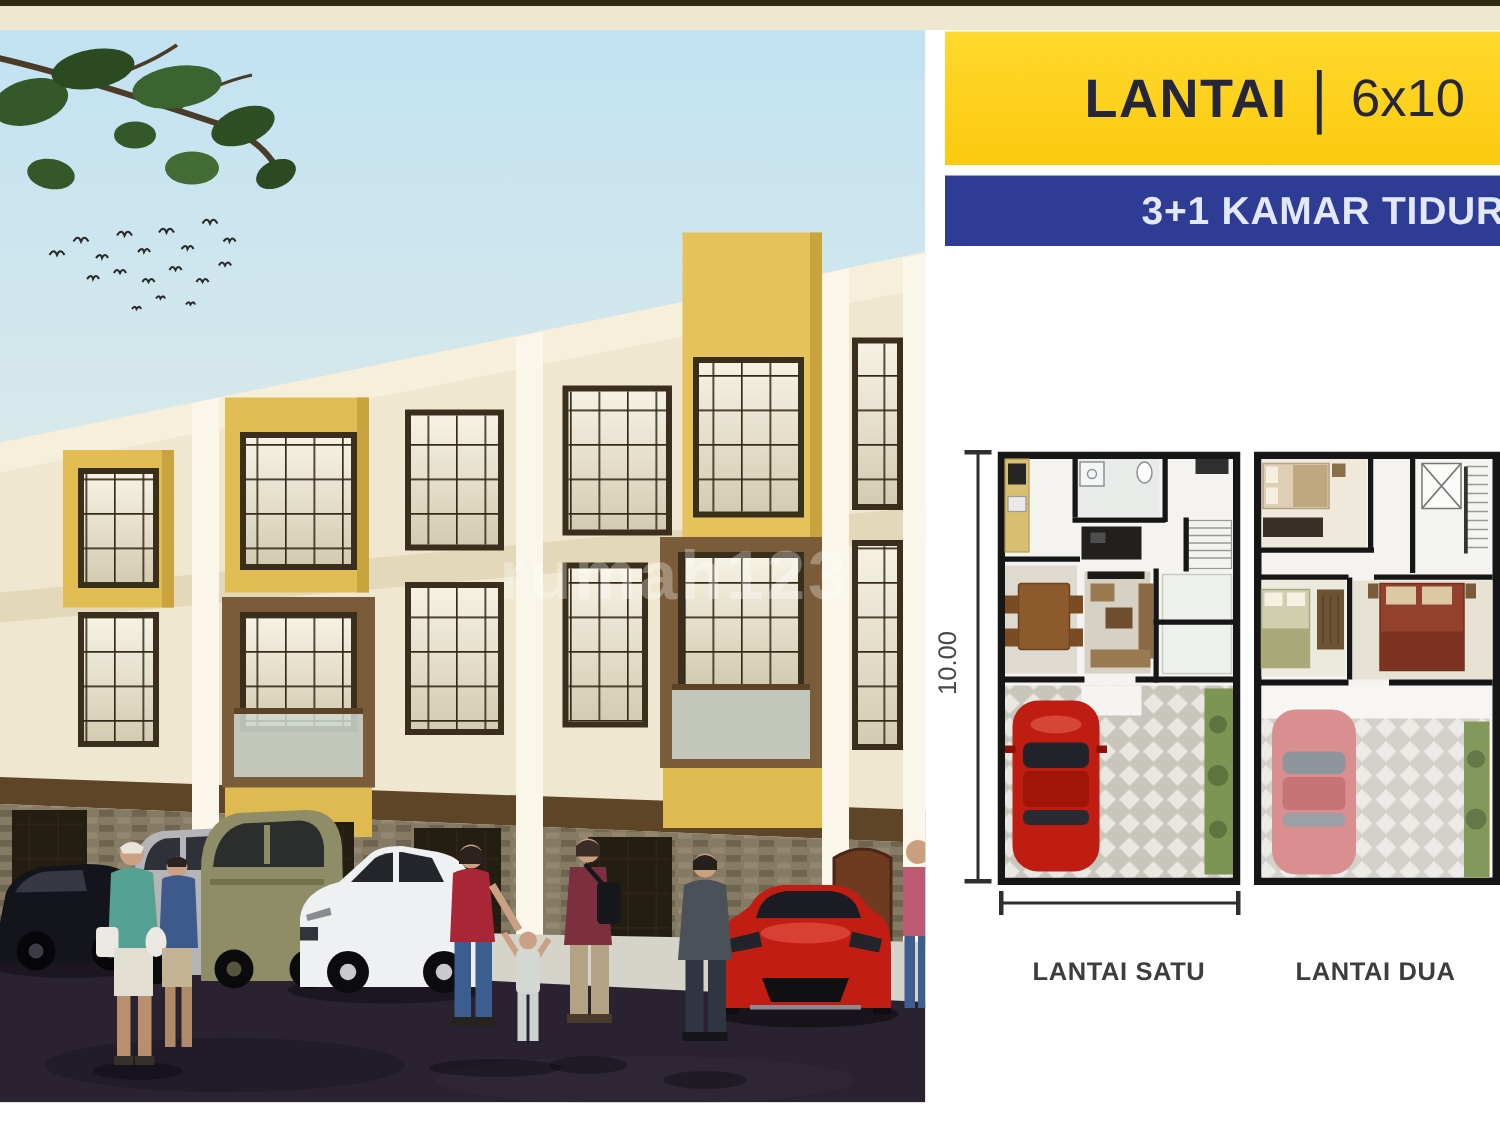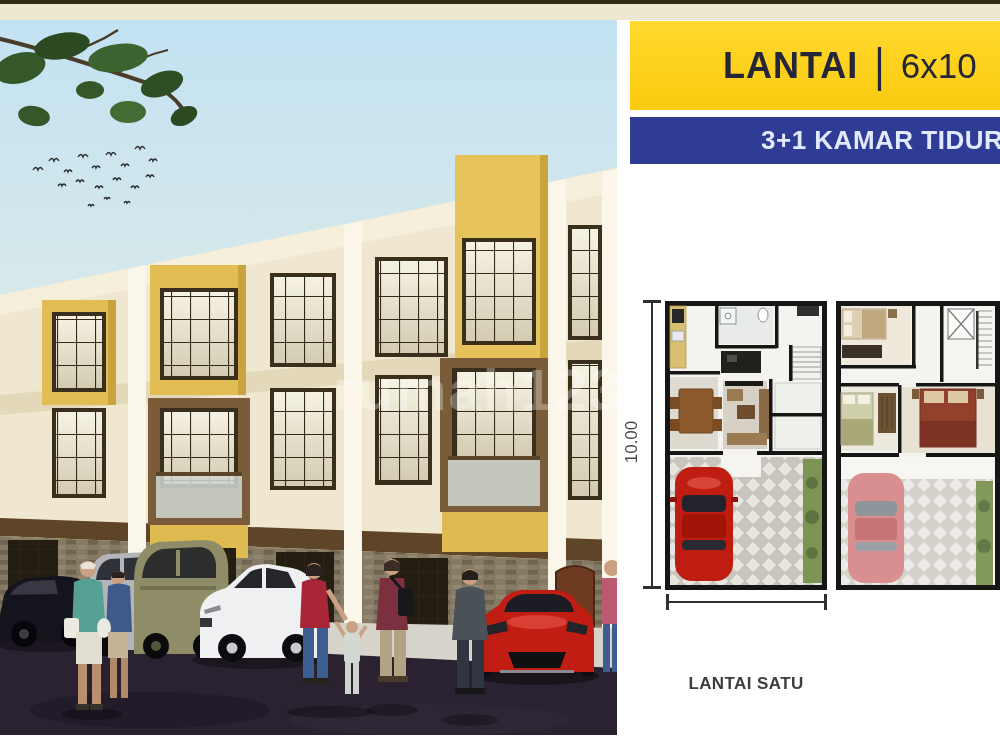--- a/index.html
+++ b/index.html
@@ -4,21 +4,21 @@
 <style>
   html,body{margin:0;padding:0;background:#888;}
   .page{position:relative;width:1000px;height:750px;background:#fff;overflow:hidden;
         font-family:"Liberation Sans",sans-serif;}
   .abs{position:absolute;}
   
   .top-line{left:0;top:0;width:1000px;height:4px;}
   .top-band{left:0;top:4px;width:1000px;height:16px;}
   
   .photo{left:0;top:20px;width:617px;height:715px;overflow:hidden;}
-  .watermark{left:333px;top:336px;font-size:58px;font-weight:bold;letter-spacing:2px;
+  .watermark{left:333px;top:336px;font-size:46px;font-weight:bold;letter-spacing:2px;
              color:rgba(255,255,255,0.30);white-space:nowrap;}
   
   .banner-yellow{left:630px;top:21px;width:370px;height:89px;display:flex;align-items:center;
                  padding-left:93px;box-sizing:content-box;overflow:hidden;white-space:nowrap;}
   .banner-yellow .title{font-size:36px;font-weight:800;letter-spacing:1px;}
   .banner-yellow .sep{font-size:40px;font-weight:300;margin:0 16px;transform:scaleY(1.15);}
   .banner-yellow .size{font-size:35px;font-weight:400;}
   .banner-blue{left:630px;top:117px;width:370px;height:47px;display:flex;align-items:center;
                padding-left:131px;overflow:hidden;white-space:nowrap;
                font-size:26px;font-weight:600;letter-spacing:.5px;}
@@ -27,21 +27,21 @@
   .vline{left:651px;top:302px;width:2.4px;height:286px;}
   .vcap-top{left:643px;top:300px;width:18px;height:2.6px;}
   .vcap-bot{left:643px;top:586px;width:18px;height:2.6px;}
   .hline{left:668px;top:601px;width:158px;height:2.4px;}
   .hcap-l{left:666px;top:594px;width:2.6px;height:16px;}
   .hcap-r{left:824px;top:594px;width:2.6px;height:16px;}
   .dim-label{color:#474747;font-size:17px;text-align:center;}
   .dim-h{left:606px;top:432px;width:52px;transform:rotate(-90deg);}
   .dim-w{left:668px;top:606px;width:158px;}
   .floor-label{top:638px;font-size:17px;font-weight:bold;color:#3d3d3d;
-               letter-spacing:.4px;text-align:center;margin-top:36px;}
+               letter-spacing:.4px;text-align:center;}
   .floor1{left:660px;width:172px;}
   .floor2{left:834px;width:166px;}
   .plan-svg{position:absolute;}
 </style>
 </head>
 <body>
 
 <div class="page">
 
   <div class="abs top-line" style="background:#2f2b12;"></div>
@@ -512,14 +512,15 @@
       <rect x="104" y="3" width="3.5" height="78"></rect>
       <rect x="3" y="82" width="60" height="3.5"></rect>
         <rect x="80" y="82" width="79" height="3.5"></rect>
       <rect x="62" y="84" width="3.5" height="68"></rect>
       <rect x="3" y="152" width="60" height="4"></rect>
         <rect x="90" y="152" width="69" height="4"></rect>
     </g>
   </svg>
 
   <div class="abs floor-label floor1">LANTAI SATU</div>
+  <div class="abs floor-label floor2">LANTAI DUA</div>
 
 </div>
 
 </body></html>

